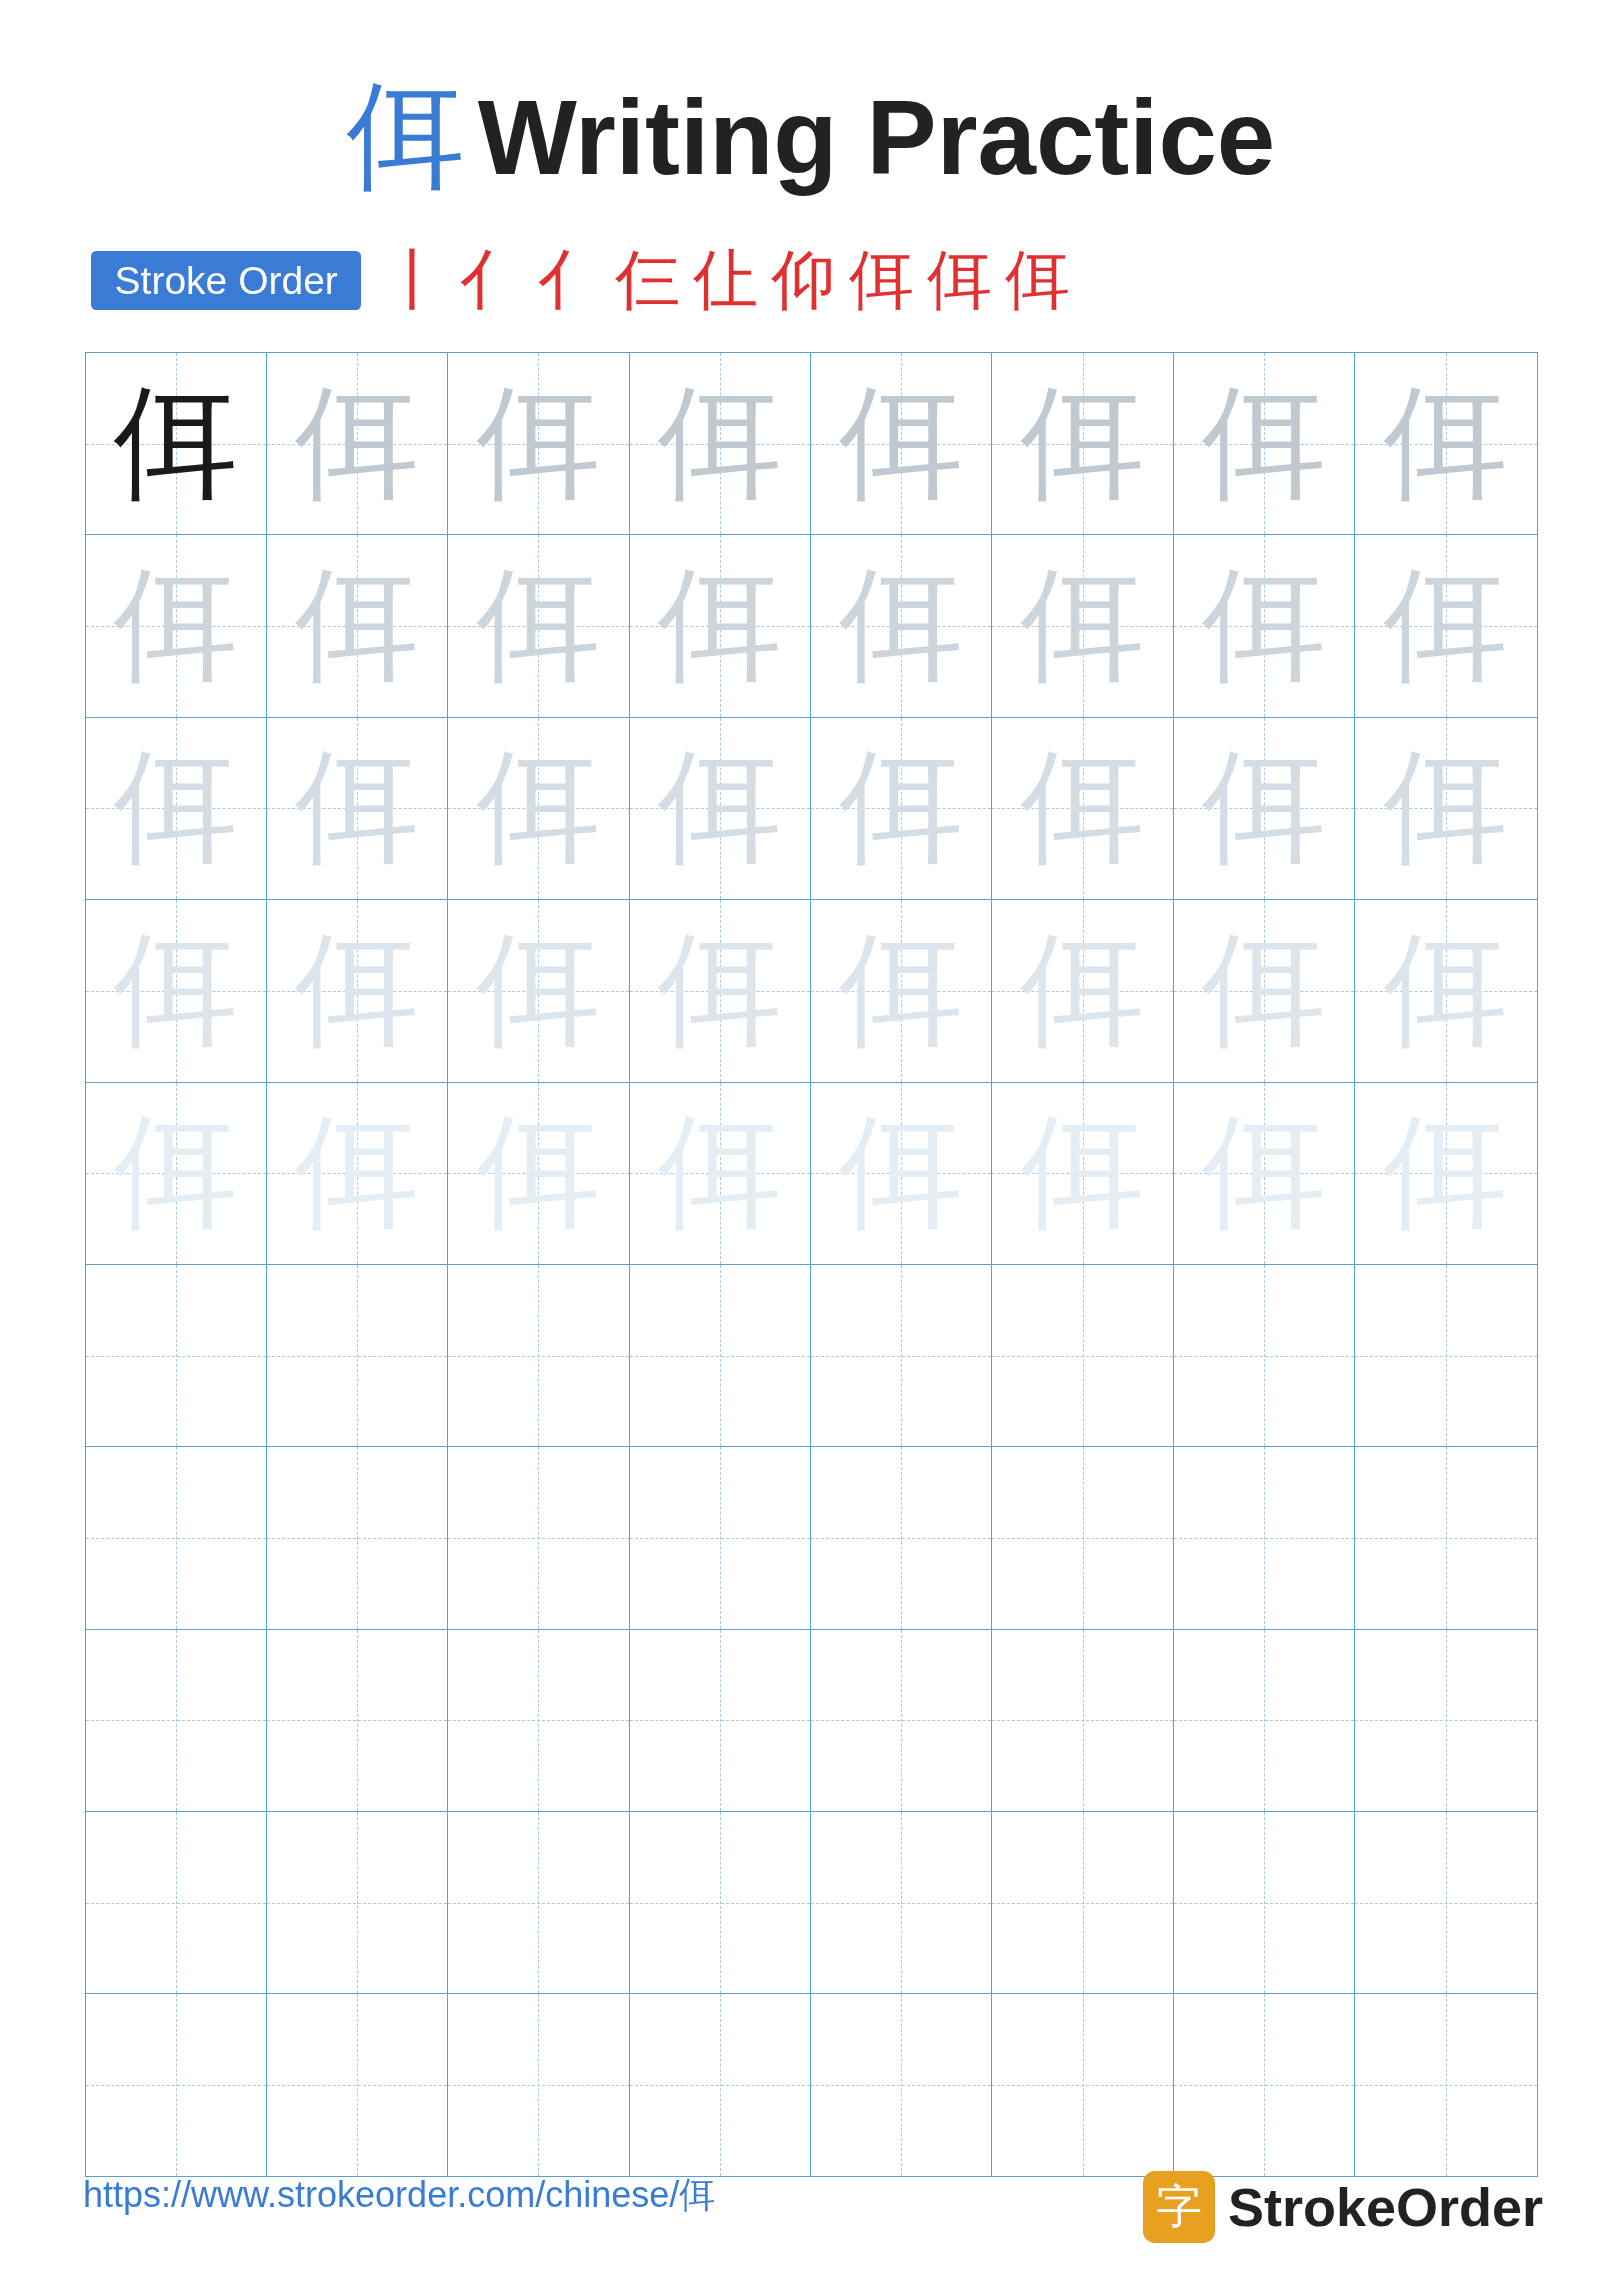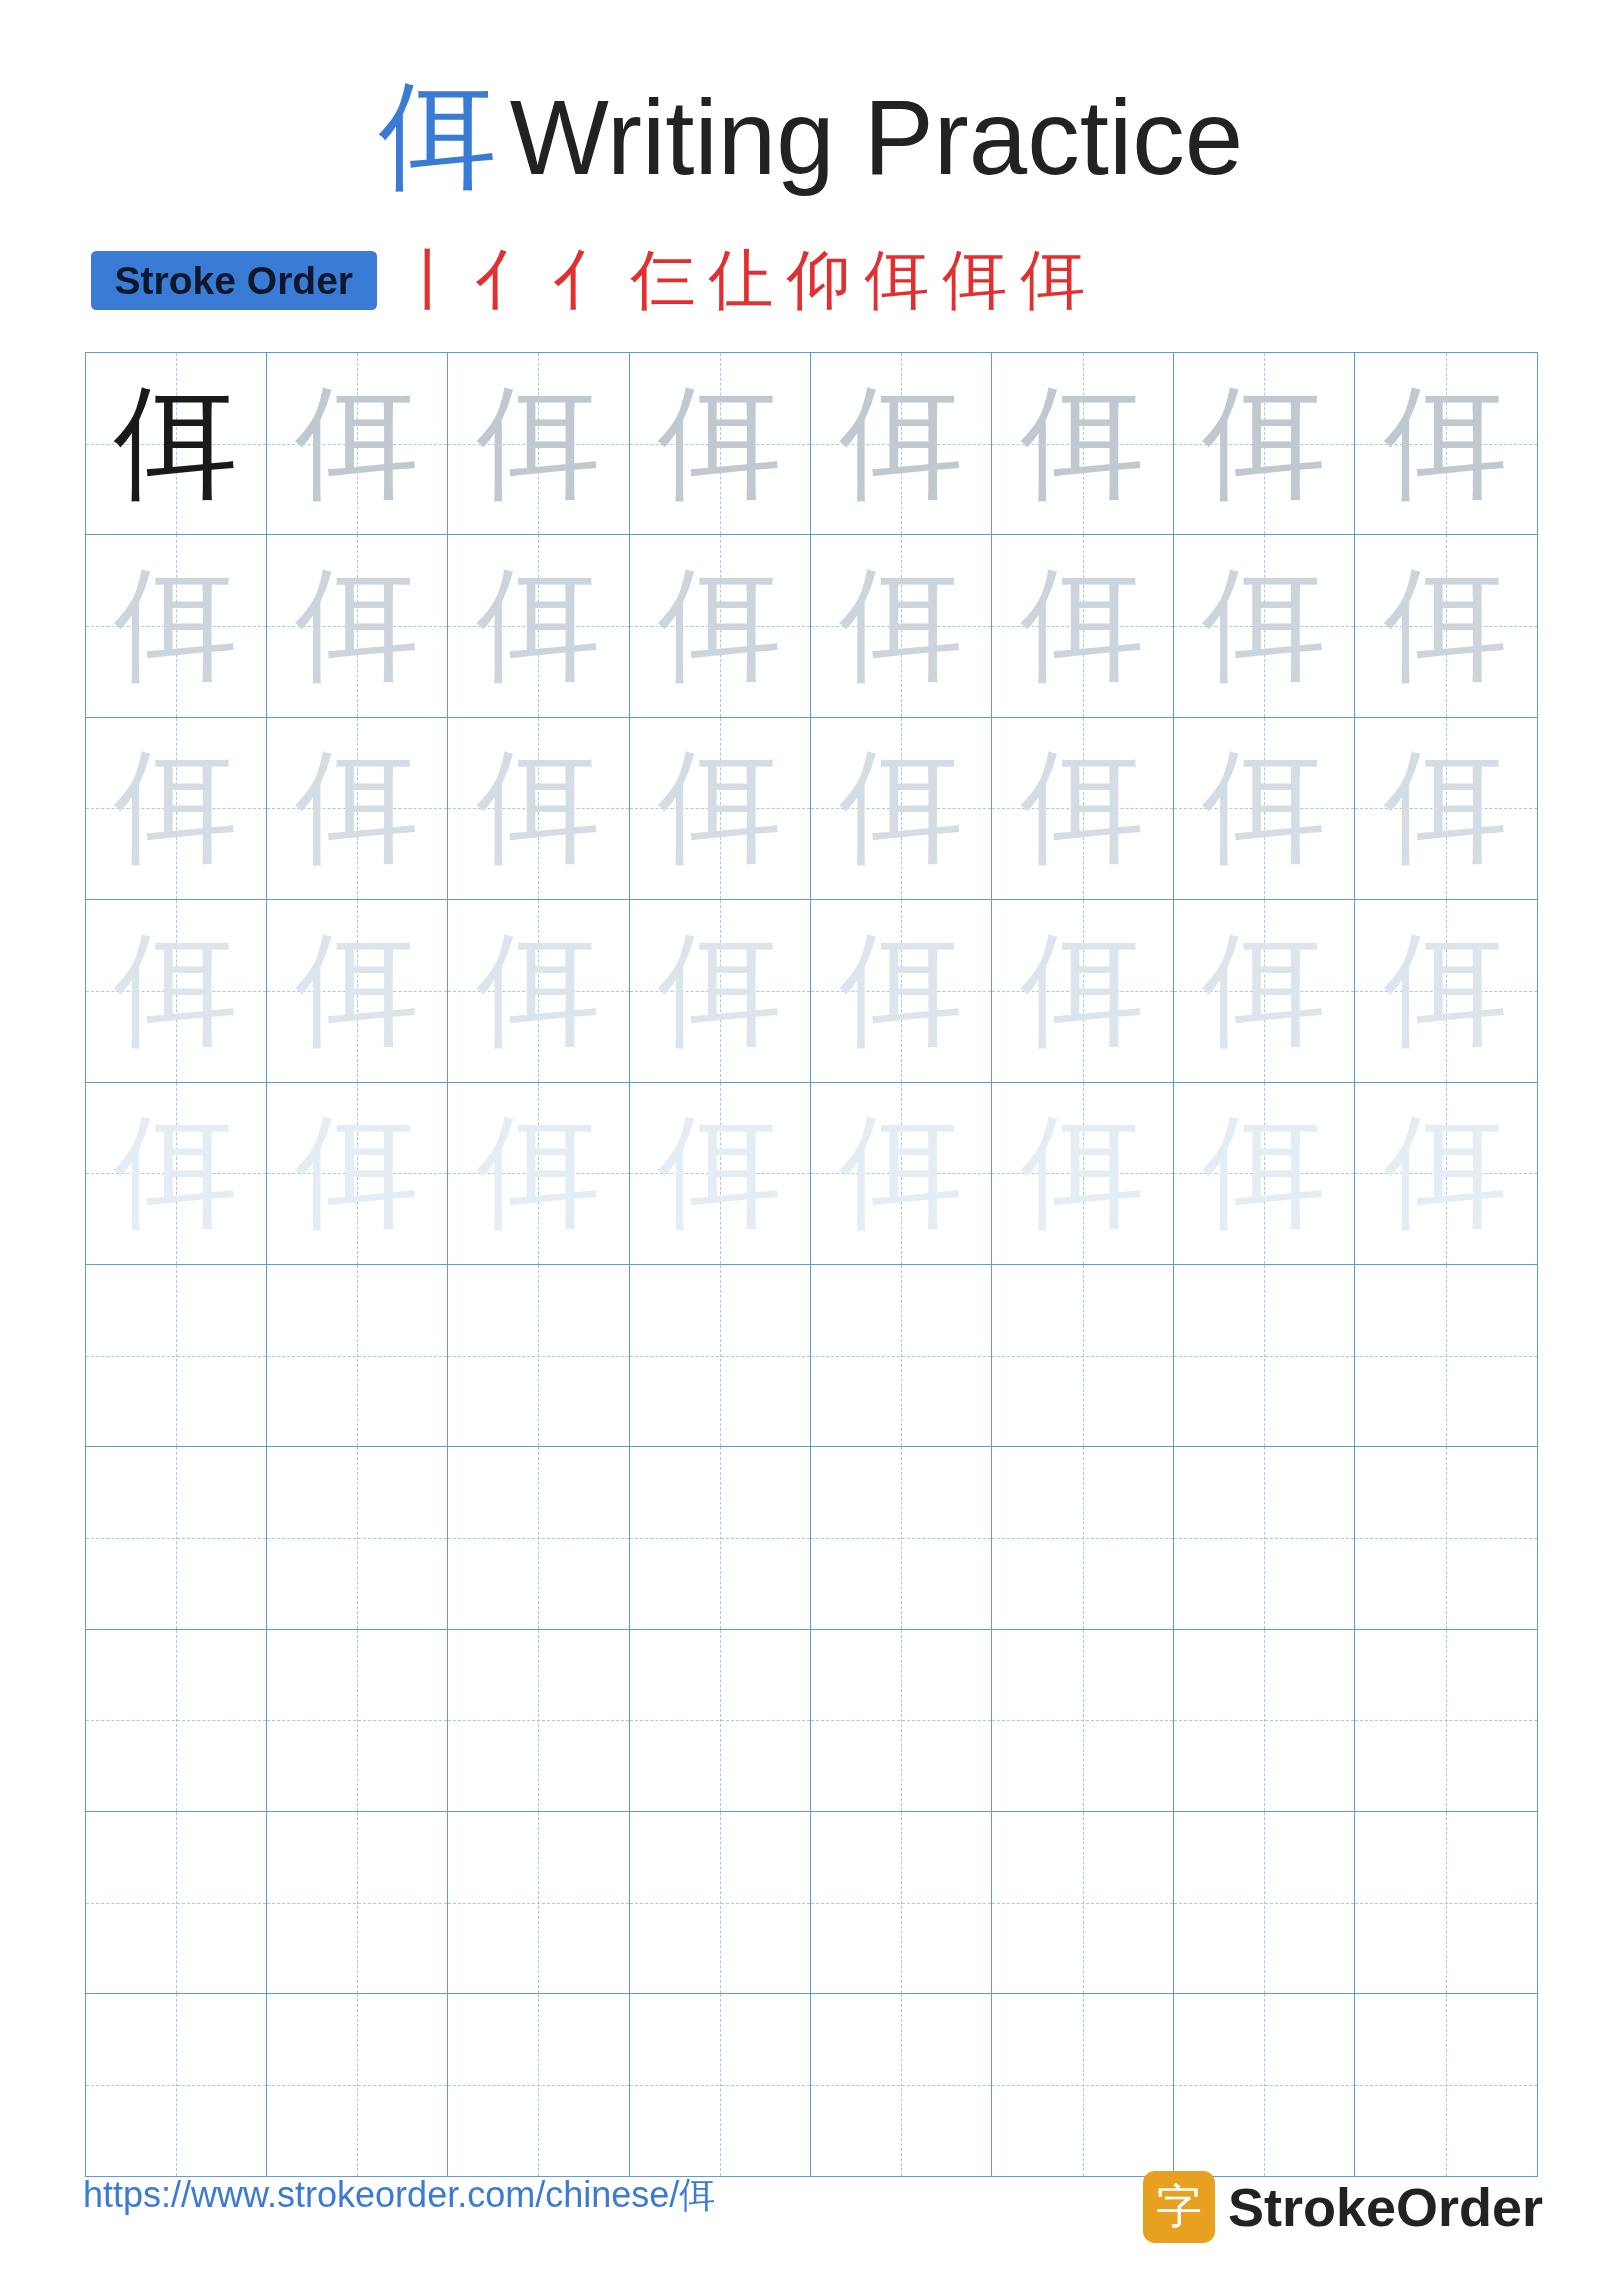--- a/index.html
+++ b/index.html
@@ -34,40 +34,40 @@
 
     .title-char {
       font-size: 118px;
       color: #3a7bd5;
       font-family: serif;
       line-height: 1;
     }
 
     .title-text {
       font-size: 105px;
-      font-weight: normal;
+      font-weight: bold;
       color: #222;
       line-height: 1;
     }
 
     
     .stroke-order-row {
       display: flex;
       align-items: center;
       gap: 19.6px;
       margin-bottom: 39px;
       width: 100%;
       max-width: 1440px;
     }
 
     .stroke-order-badge {
       background: #3a7bd5;
-      color: #0f172a;
+      color: #ffffff;
       font-size: 39px;
-      font-weight: bold;
+      font-weight: normal;
       padding: 7.9px 23.6px;
       border-radius: 5.2px;
       white-space: nowrap;
       flex-shrink: 0;
     }
 
     .stroke-order-chars {
       display: flex;
       align-items: center;
       gap: 13px;

